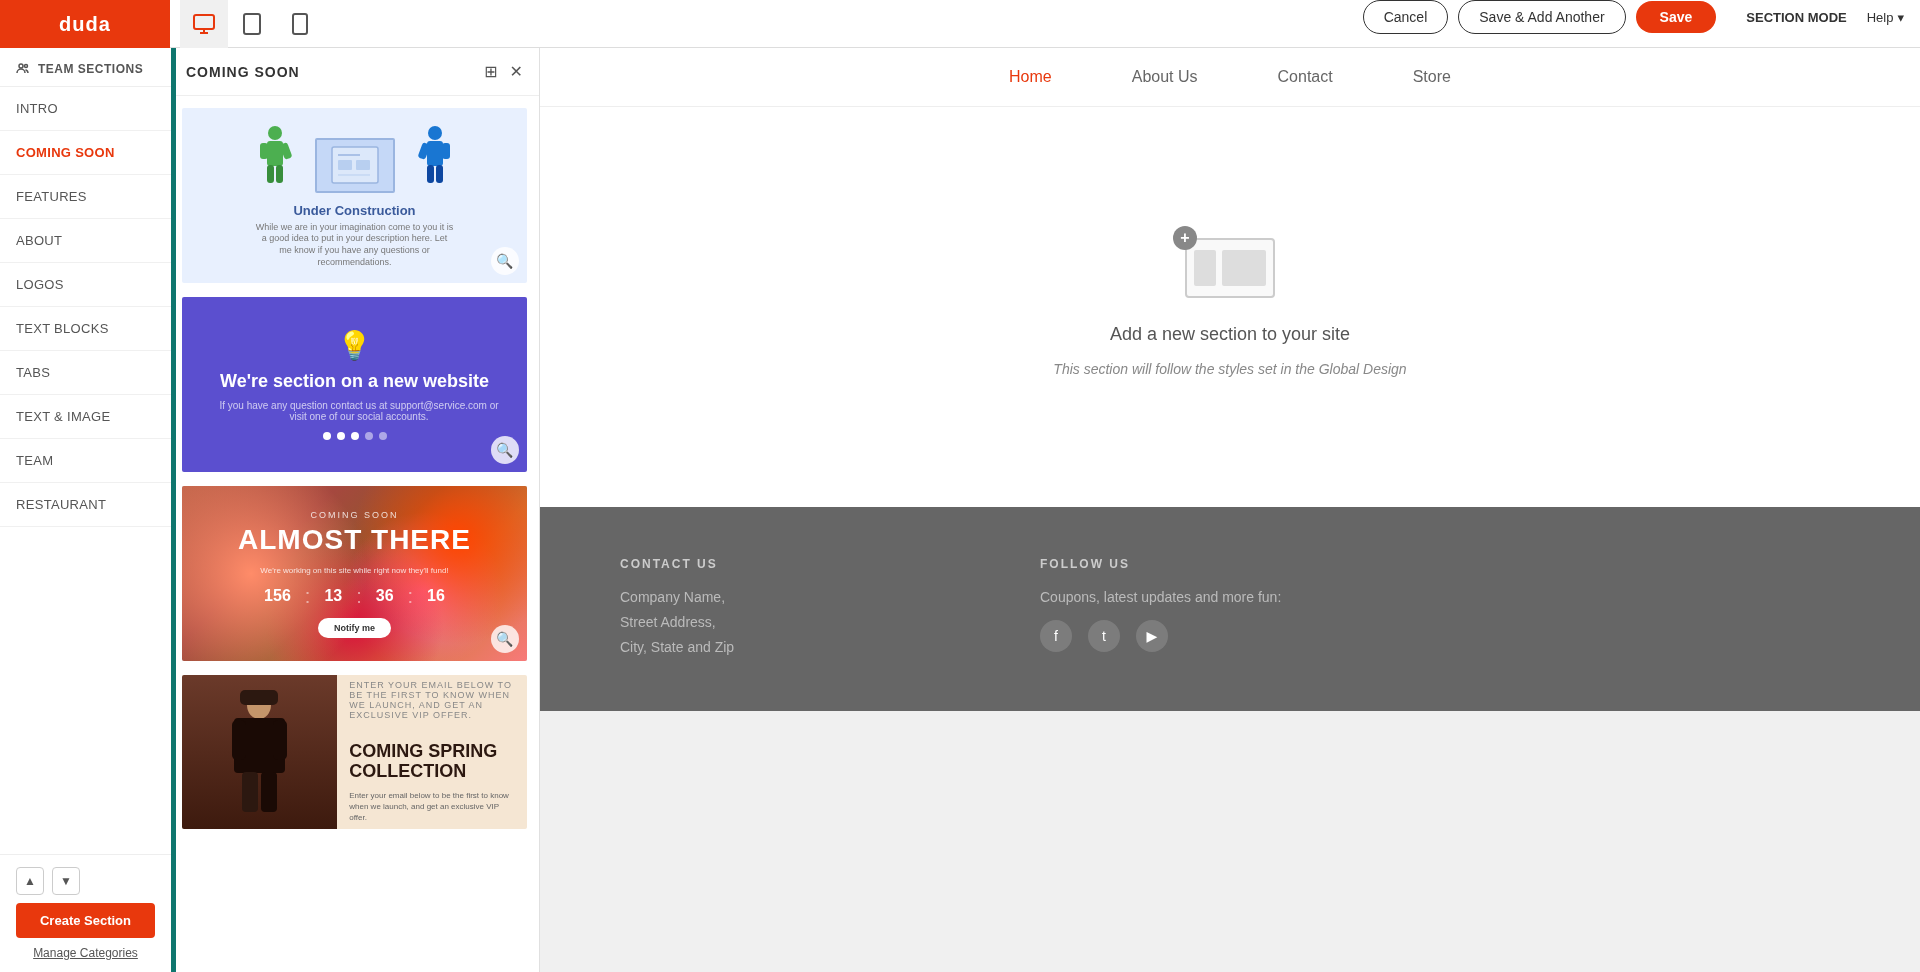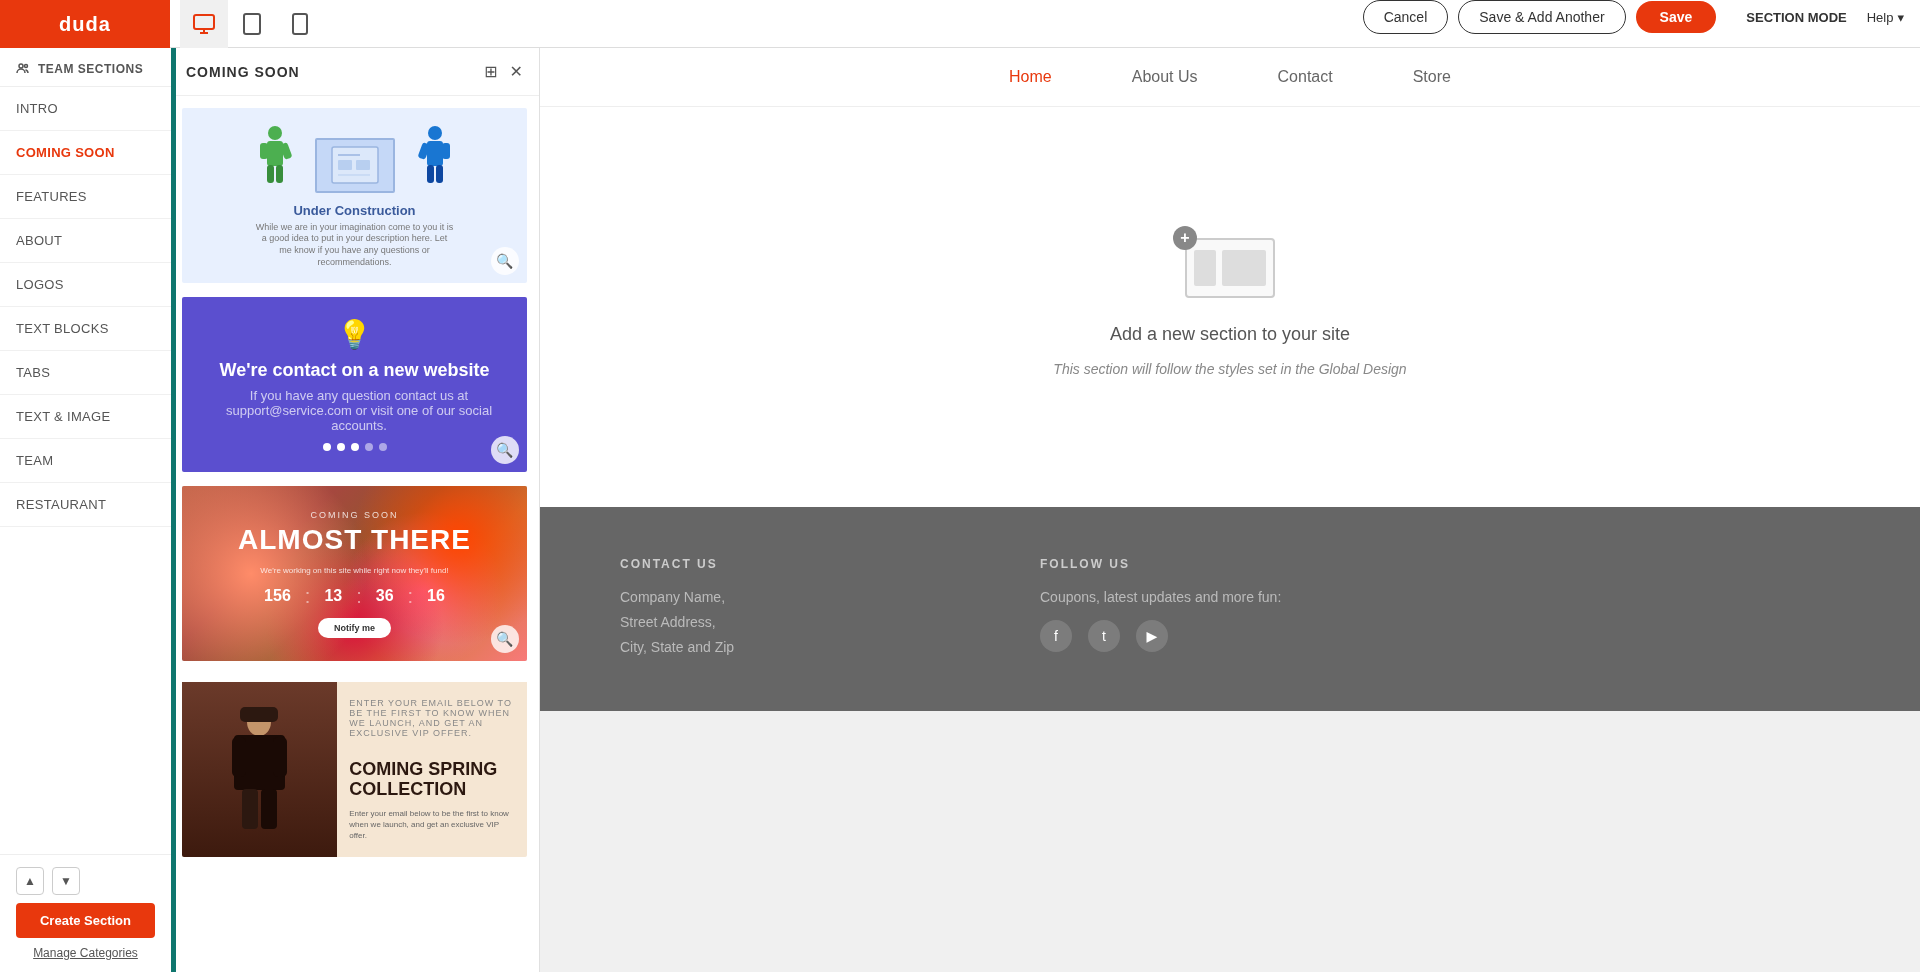--- a/index.html
+++ b/index.html
@@ -133,21 +133,21 @@
 
     
     .card-working {
       background: #5b4fcf; height: 175px; display: flex; flex-direction: column;
       align-items: center; justify-content: center; padding: 20px; position: relative;
     }
     .card-working-emoji { font-size: 28px; margin-bottom: 8px; }
     .card-working-title {
       color: #fff; font-size: 18px; font-weight: 700; text-align: center; line-height: 1.3; margin-bottom: 6px;
     }
-    .card-working-sub { color: rgba(255,255,255,0.7); font-size: 13px; text-align: center; margin-bottom: 10px; margin-left: 9px; }
+    .card-working-sub { color: rgba(255,255,255,0.7); font-size: 10px; text-align: center; margin-bottom: 10px; margin-left: 9px; }
     .card-working-dots { display: flex; gap: 6px; }
     .card-working-dot { width: 8px; height: 8px; border-radius: 50%; background: rgba(255,255,255,0.5); }
     .card-working-dot.active { background: #fff; }
 
     
     .card-almost {
       height: 175px; position: relative; overflow: hidden;
       background: linear-gradient(rgba(0,0,0,0.3), rgba(0,0,0,0.2));
     }
     .card-almost-bg {
@@ -175,23 +175,22 @@
     .card-almost-num { text-align: center; }
     .card-almost-num-val { color: #fff; font-size: 16px; font-weight: 700; display: block; }
     .card-almost-separator { color: rgba(255,255,255,0.5); font-size: 20px; }
     .card-almost-btn {
       background: #fff; color: #333; border: none; padding: 5px 16px;
       border-radius: 20px; font-size: 9px; font-weight: 600; cursor: pointer;
     }
 
     
     .card-spring {
-      height: 175px; display: flex; position: relative; overflow: hidden;
+      height: 154px; display: flex; position: relative; overflow: hidden;
       background: #f5e6d3;
-      margin-top: 7px;
     }
     .card-spring-photo {
       width: 45%; background: #8b6248;
       background: linear-gradient(to bottom, #6b3a2a, #3d1a0e);
       display: flex; align-items: center; justify-content: center;
     }
     .card-spring-text {
       width: 55%; padding: 20px 12px;
       display: flex; flex-direction: column; justify-content: center;
     }
@@ -363,21 +362,21 @@
         </div>
         <div class="uc-title">Under Construction</div>
         <div class="uc-subtitle">While we are in your imagination come to you it is a good idea to put in your description here. Let me know if you have any questions or recommendations.</div>
       </div>
       <div class="zoom-icon">🔍</div>
     </div>
 
     <div class="section-card">
       <div class="card-working">
         <div class="card-working-emoji">💡</div>
-        <div class="card-working-title">We're contact on a new website</div>
+        <div class="card-working-title">We're section on a new website</div>
         <div class="card-working-sub">If you have any question contact us at support@service.com or visit one of our social accounts.</div>
         <div class="card-working-dots">
           <div class="card-working-dot active"></div>
           <div class="card-working-dot active"></div>
           <div class="card-working-dot active"></div>
           <div class="card-working-dot"></div>
           <div class="card-working-dot"></div>
         </div>
       </div>
       <div class="zoom-icon">🔍</div>

